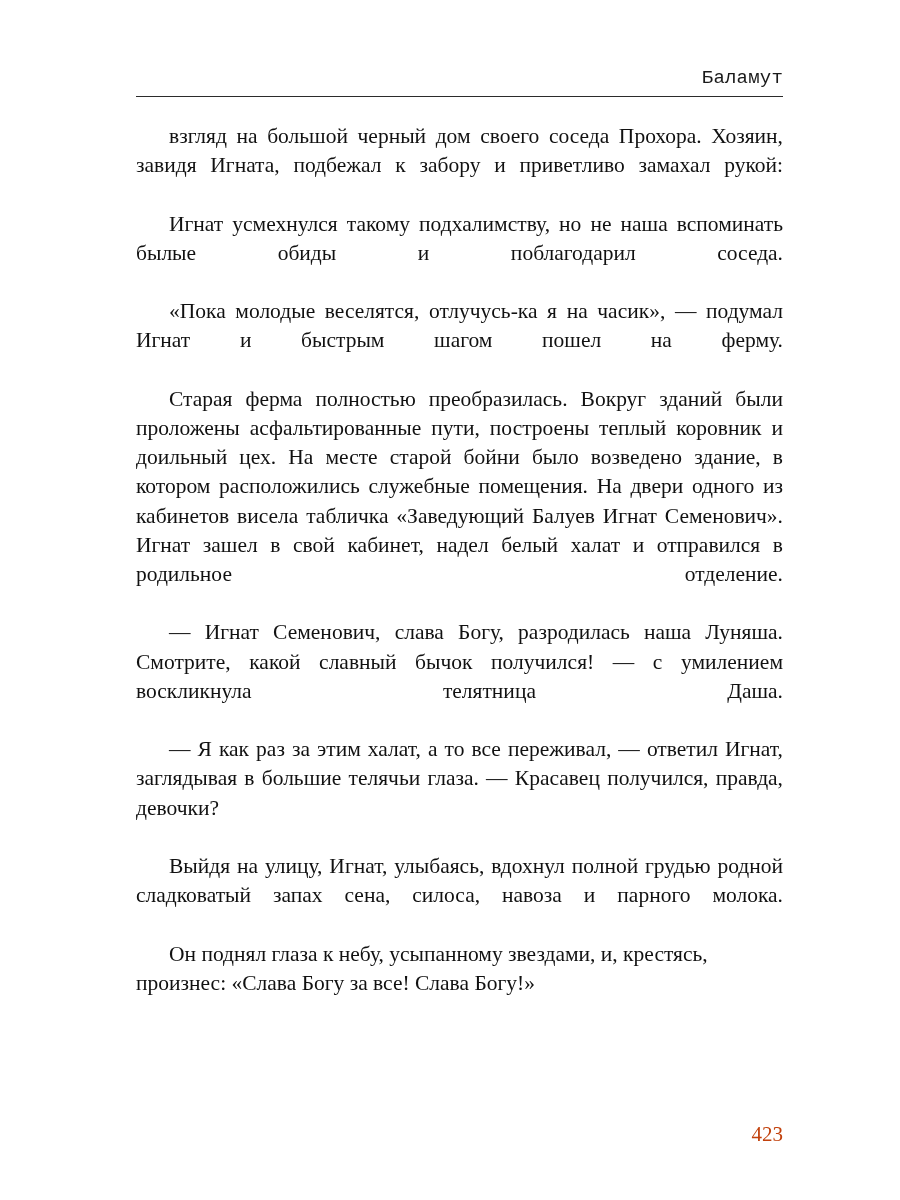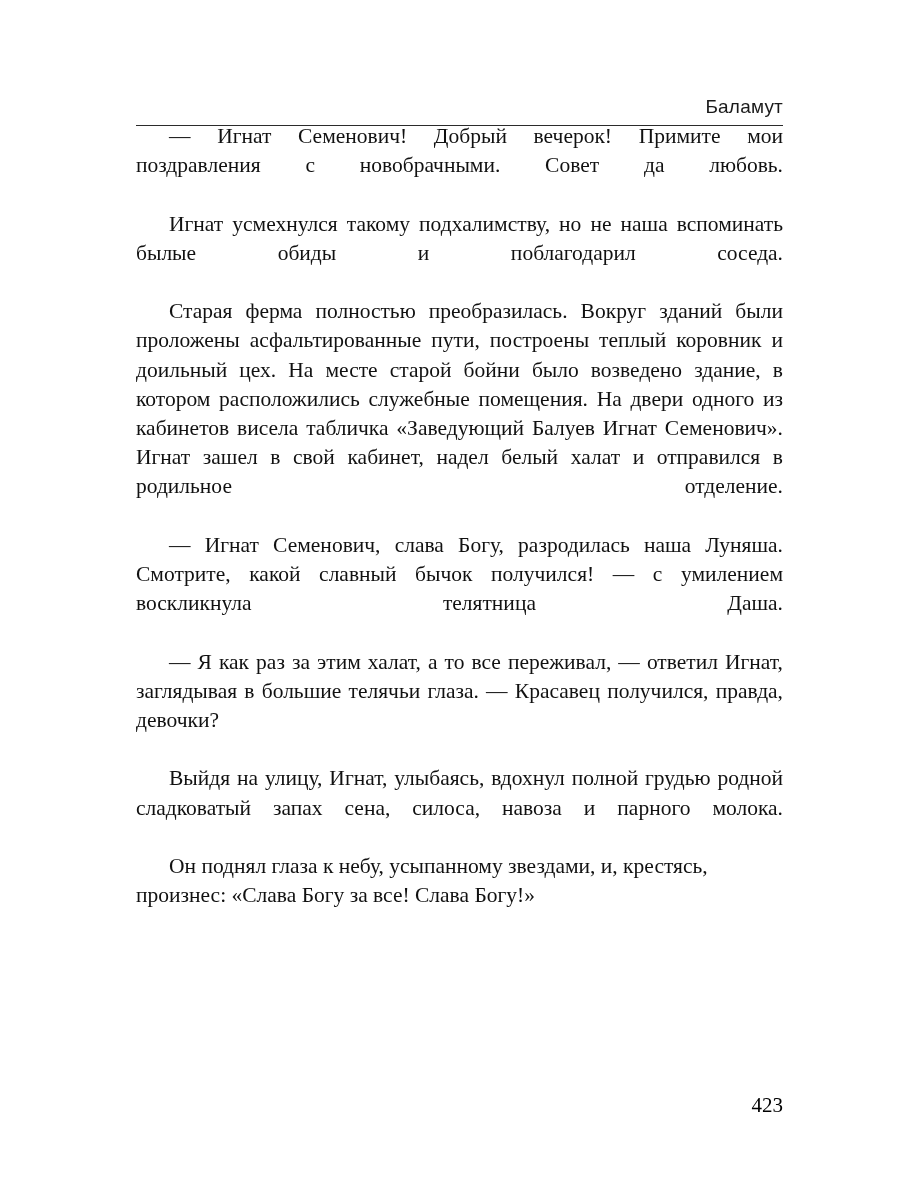--- a/index.html
+++ b/index.html
@@ -27,22 +27,21 @@
     width: 647px;
   }
 
   .running-head-title {
     display: block;
     text-align: right;
     font-size: 19px;
     line-height: 24px;
     letter-spacing: 0.2px;
     color: #1a1a1a;
-    font-family: Liberation Sans, sans-serif;
-    margin-top: 29px;
+    font-family: Liberation Mono, monospace;
   }
 
   .running-head-rule {
     margin-top: 6px;
     height: 1px;
     width: 100%;
     background: #2b2b2b;
   }
 
   
@@ -82,36 +81,38 @@
     left: 136px;
     top: 1092px;
     width: 647px;
   }
 
   .folio-number {
     display: block;
     text-align: right;
     font-size: 21px;
     line-height: 26px;
-    color: #000000;
+    color: #c2410c;
+    margin-top: 29px;
   }
 </style>
 </head>
 <body>
 
 <div class="page">
 
   <div class="running-head">
     <span class="running-head-title">Баламут</span>
     <div class="running-head-rule"></div>
   </div>
 
   <div class="text-column">
-    <p class="paragraph">— Игнат Семенович! Добрый вечерок! Примите мои поздравления с новобрачными. Совет да любовь.</p>
+    <p class="paragraph">взгляд на большой черный дом своего соседа Прохора. Хозяин, завидя Игната, подбежал к забору и приветливо замахал рукой:</p>
     <p class="paragraph">Игнат усмехнулся такому подхалимству, но не наша вспоминать былые обиды и поблагодарил соседа.</p>
+    <p class="paragraph">«Пока молодые веселятся, отлучусь-ка я на часик», — подумал Игнат и быстрым шагом пошел на ферму.</p>
     <p class="paragraph">Старая ферма полностью преобразилась. Вокруг зданий были проложены асфальтированные пути, построены теплый коровник и доильный цех. На месте старой бойни было возведено здание, в котором расположились служебные помещения. На двери одного из кабинетов висела табличка «Заведующий Балуев Игнат Семенович». Игнат зашел в свой кабинет, надел белый халат и отправился в родильное отделение.</p>
     <p class="paragraph">— Игнат Семенович, слава Богу, разродилась наша Луняша. Смотрите, какой славный бычок получился! — с умилением воскликнула телятница Даша.</p>
     <p class="paragraph">— Я как раз за этим халат, а то все переживал, — ответил Игнат, заглядывая в большие телячьи глаза. — Красавец получился, правда, девочки?</p>
     <p class="paragraph">Выйдя на улицу, Игнат, улыбаясь, вдохнул полной грудью родной сладковатый запах сена, силоса, навоза и парного молока.</p>
     <p class="paragraph">Он поднял глаза к небу, усыпанному звездами, и, крестясь, произнес: «Слава Богу за все! Слава Богу!»</p>
   </div>
 
   <div class="folio">
     <span class="folio-number">423</span>
   </div>

